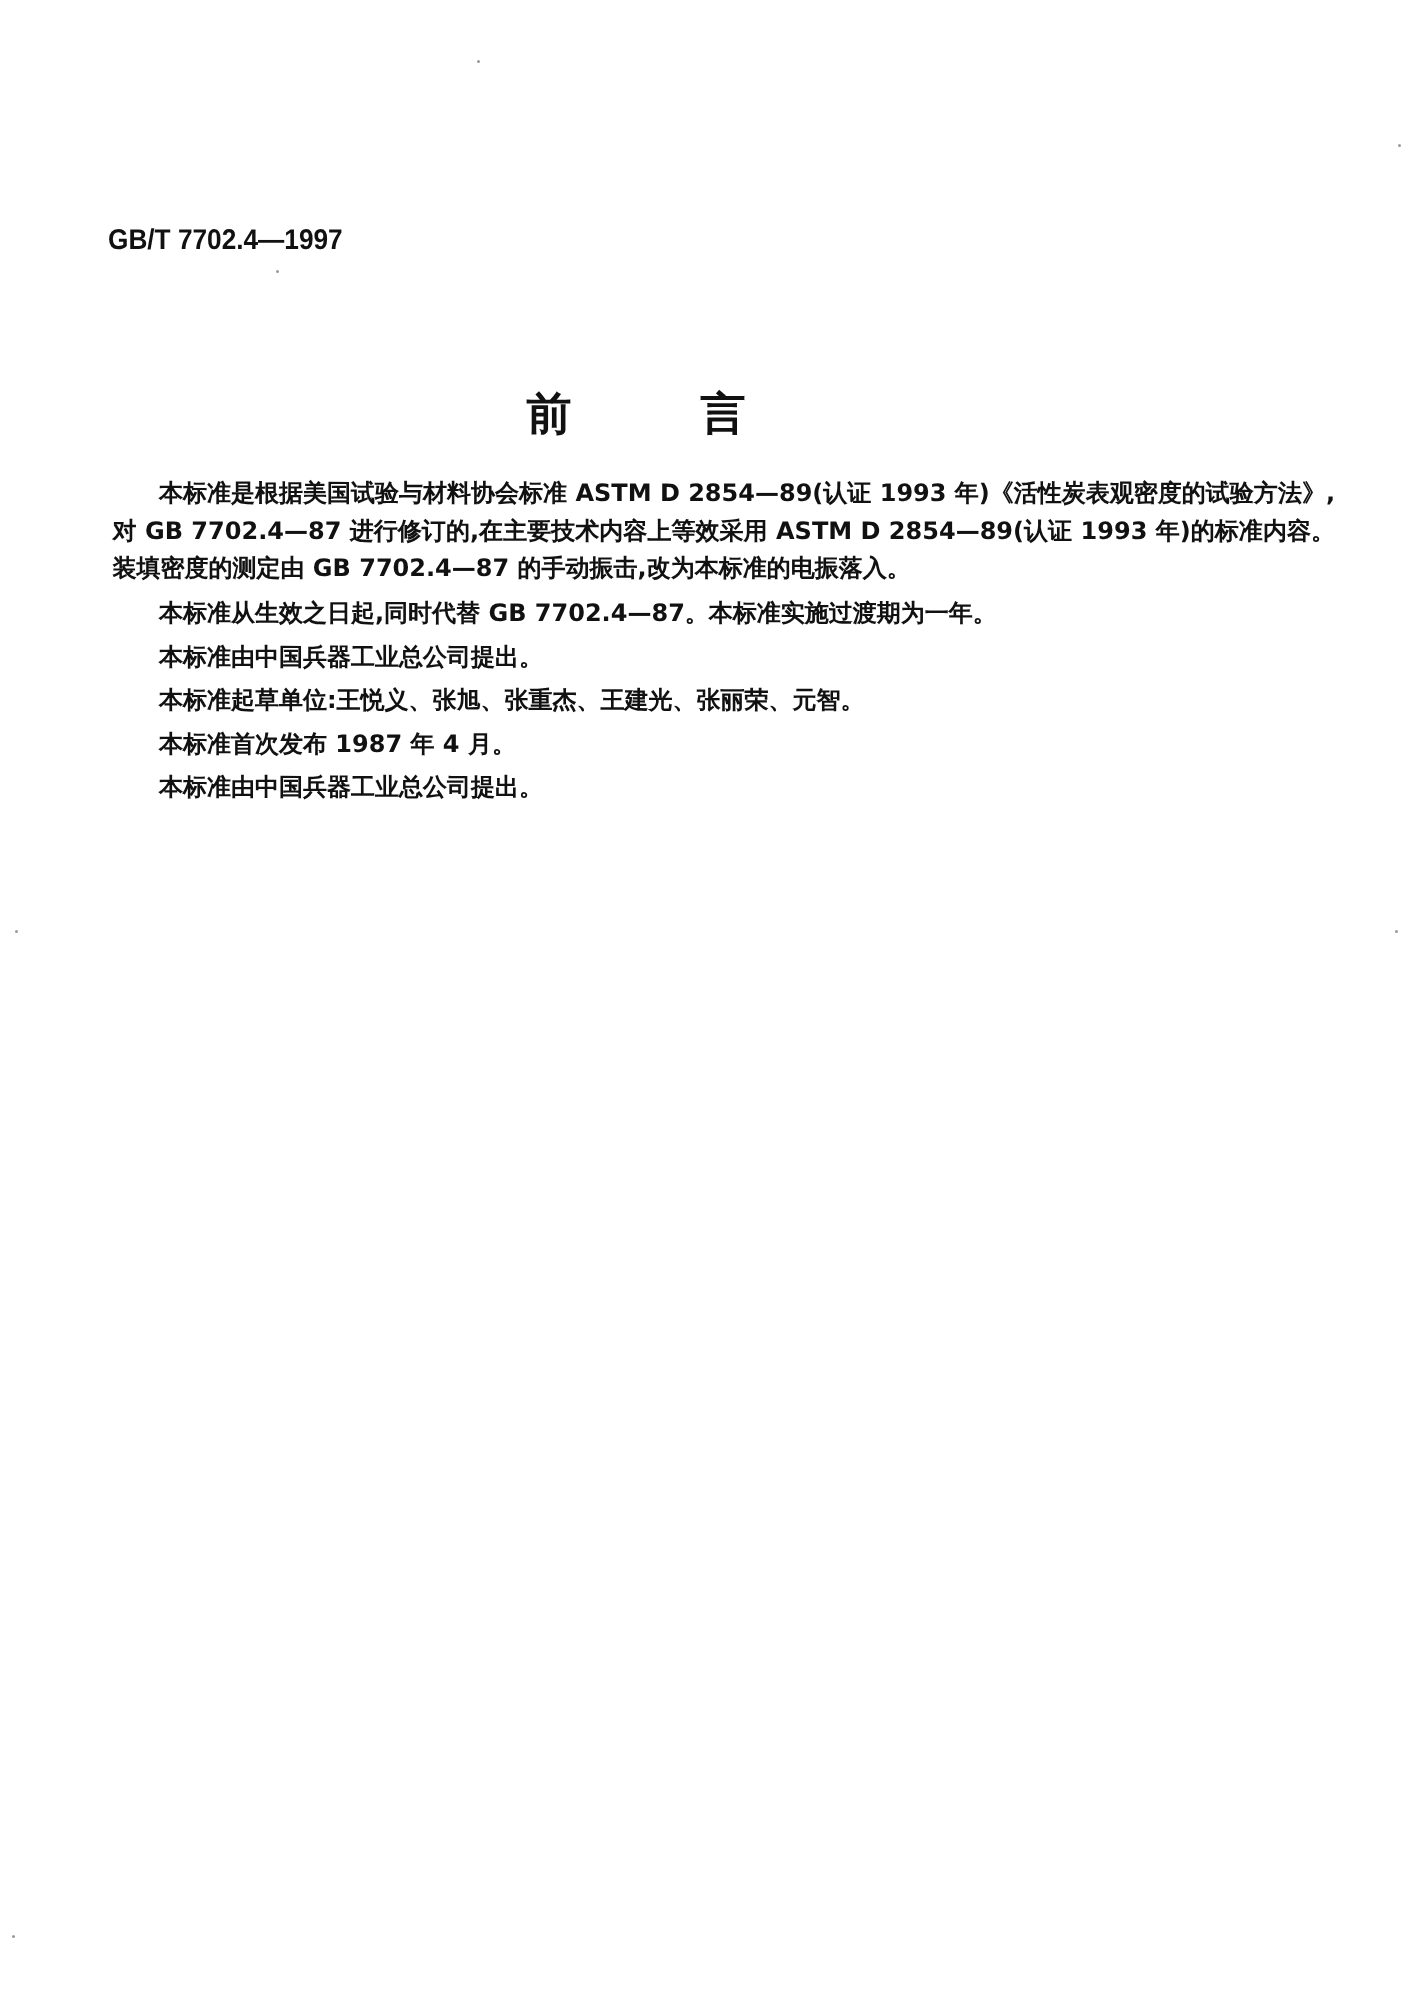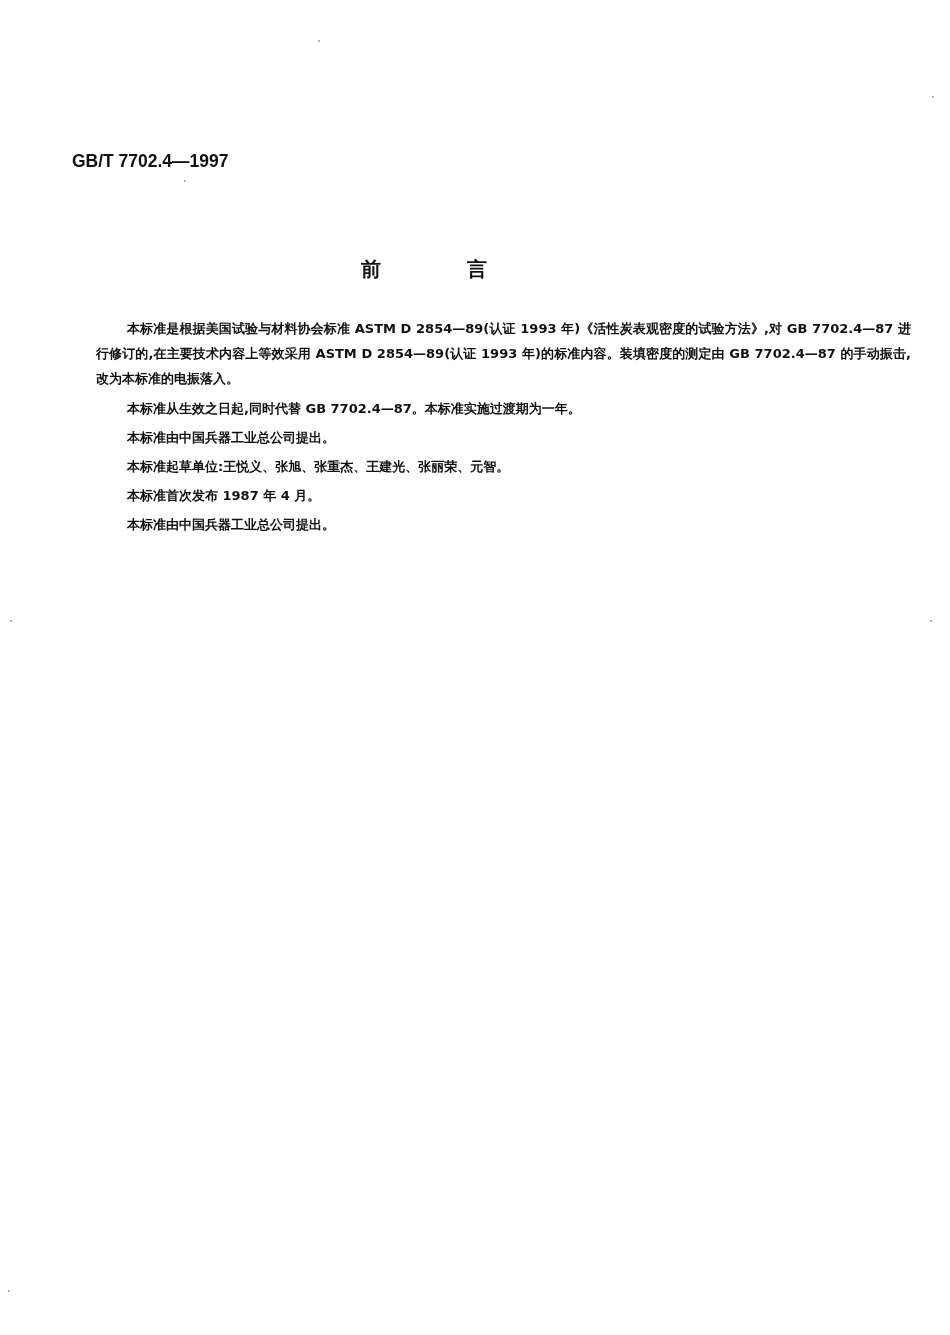--- a/index.html
+++ b/index.html
@@ -9,29 +9,29 @@
     color: #111;
   }
   .std-code {
     position: absolute; left: 72px; top: 150px;
     font-family: "Liberation Sans", "DejaVu Sans", sans-serif;
     font-weight: bold; font-size: 19px; letter-spacing: 0px;
     transform: scaleX(0.92); transform-origin: left top;
   }
   .title {
     position: absolute; left: 0; width: 848px; top: 256px;
-    text-align: center; font-weight: bold; font-size: 20px;
+    text-align: center; font-weight: bold; font-size: 30px;
     font-family: "DejaVu Sans", sans-serif;
   }
   .title span { display: inline-block; }
   .title .gap { width: 86px; }
   .body {
     position: absolute; left: 75px; width: 815px; top: 316px;
-    font-size: 13px; line-height: 25.2px;
-    font-family: "DejaVu Sans", sans-serif; font-weight: bold; margin-left: 21px;
+    font-size: 16px; line-height: 25.2px;
+    font-family: "DejaVu Sans", sans-serif; font-weight: bold;
   }
   .para { margin: 0; text-indent: 31px; text-align: justify; }
   .para + .para { margin-top: 4px; }
   .speck { position: absolute; width: 2px; height: 2px; background: #9a9a9a; border-radius: 1px; }
 </style>
 </head>
 <body>
 
 <div class="std-code">GB/T 7702.4—1997</div>
 

